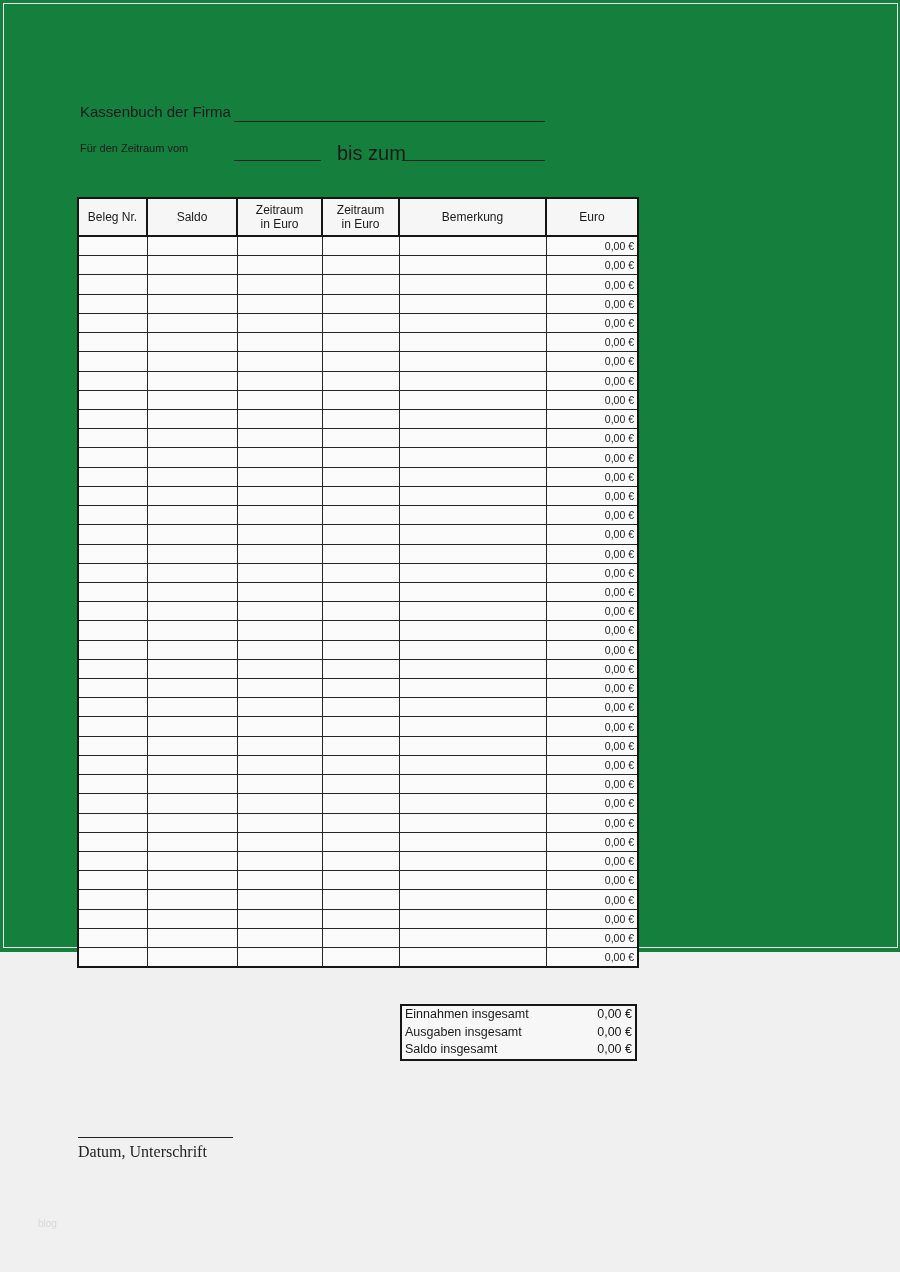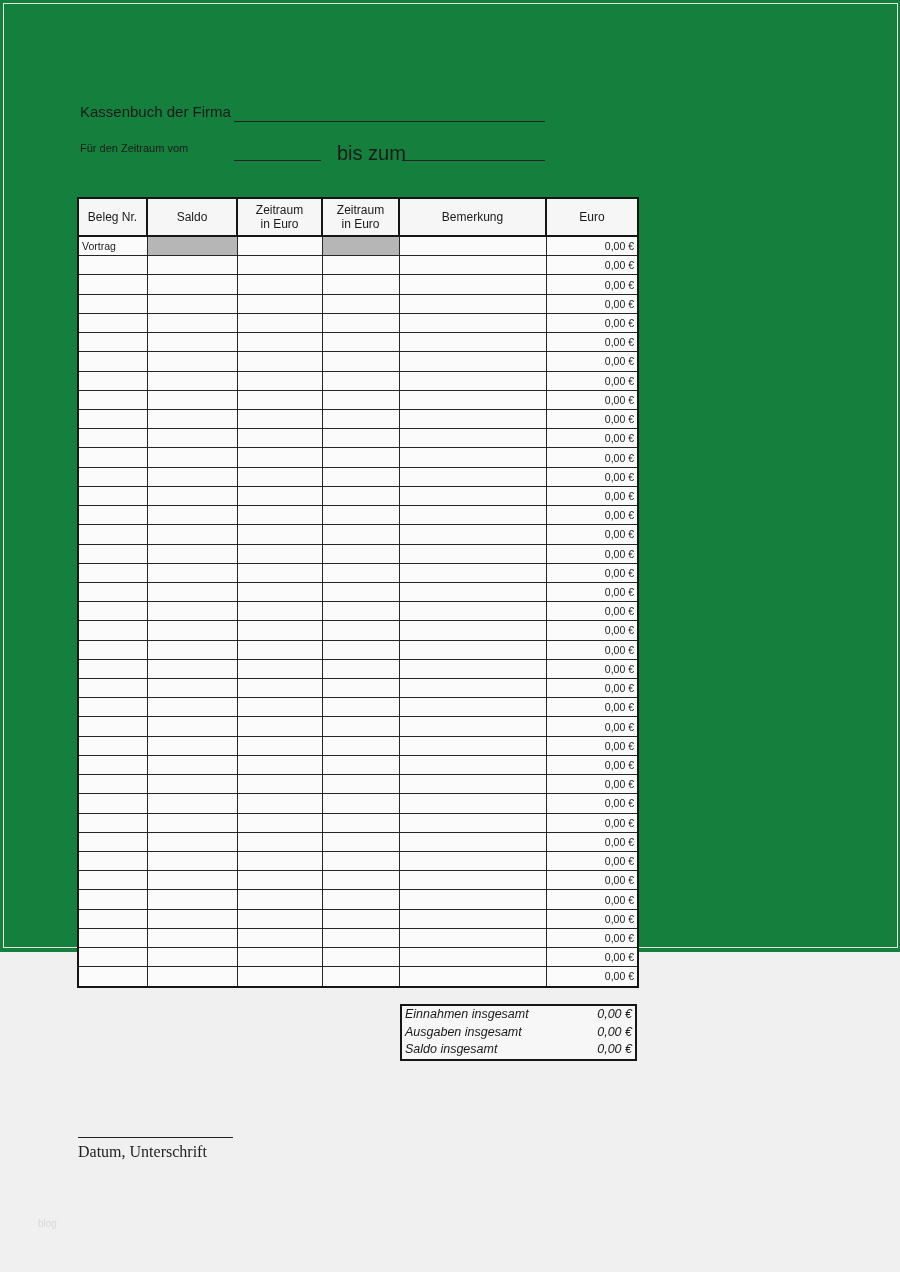--- a/index.html
+++ b/index.html
@@ -63,21 +63,21 @@
     position:absolute; left:400px; top:1004px;
     width:237px; height:57px;
     box-sizing:border-box;
     border:2px solid #161616;
     background:#f7f7f8;
     display:flex; flex-direction:column; justify-content:center;
     padding:0 3px;
   }
   .summary-row {
     display:flex; justify-content:space-between;
-    font-size:12.5px; line-height:17.6px;font-style:italic;
+    font-size:12.5px; line-height:17.6px;
   }
 
   
   .sig-line  { position:absolute; left:78px; top:1137px; width:155px; border-bottom:1px solid #222; height:0; }
   .sig-label { position:absolute; left:78px; top:1143px; font-size:16px; color:#222;font-family:Liberation Serif, serif; }
   .watermark { position:absolute; left:38px; top:1218px; font-size:10px; color:#d7d7d9; }
 </style>
 </head>
 <body>
 
@@ -122,28 +122,20 @@
           <span>Bemerkung</span>
             <span></span>
         </th>
         <th>
           <span>Euro</span>
             <span></span>
         </th>
       </tr>
     </thead>
     <tbody>
-        <tr>
-      <td>Vortrag</td>
-      <td class="shaded"></td>
-      <td></td>
-      <td class="shaded"></td>
-      <td></td>
-      <td class="saldo">0,00 €</td>
-    </tr>
         <tr>
       <td></td>
       <td></td>
       <td></td>
       <td></td>
       <td></td>
       <td class="saldo">0,00 €</td>
     </tr>
         <tr>
       <td></td>

